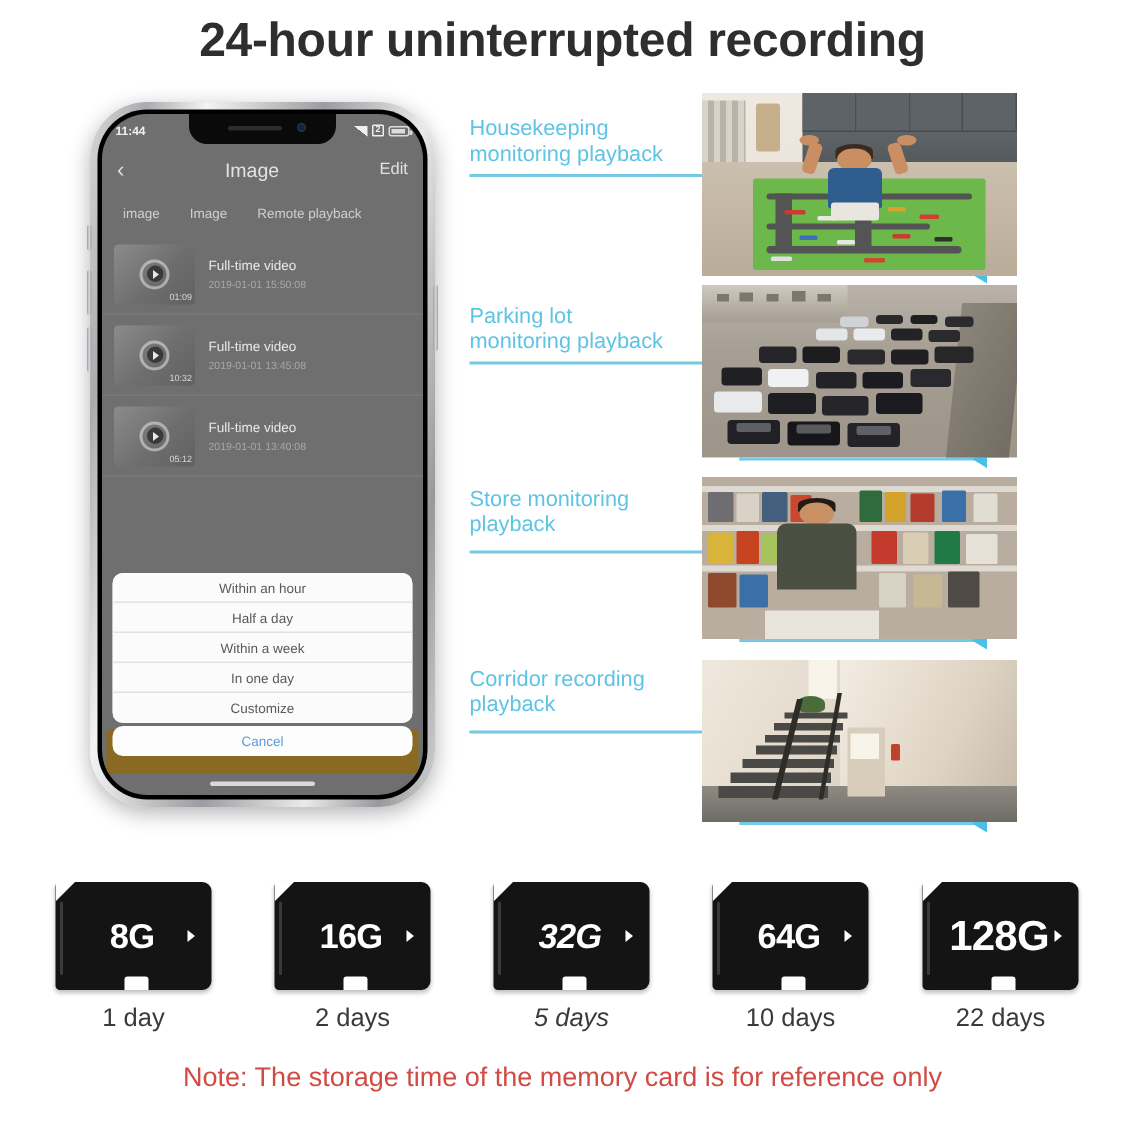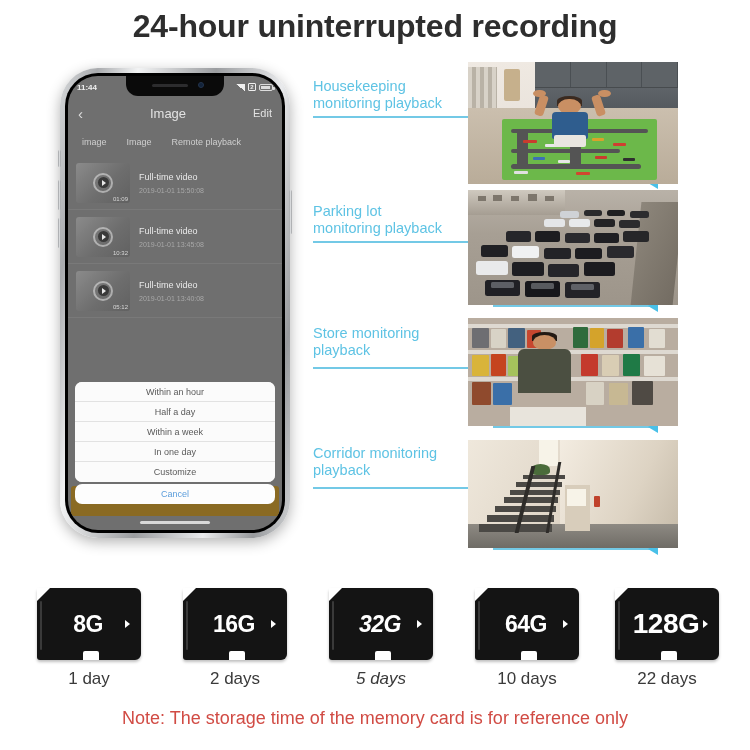--- a/index.html
+++ b/index.html
@@ -441,21 +441,21 @@
   <span class="s3-box" style="left:56%; top:59%; width:9%;  height:22%; background:#d8d2c4;"></span>
   <span class="s3-box" style="left:67%; top:60%; width:9%;  height:21%; background:#c7b893;"></span>
   <span class="s3-box" style="left:78%; top:58%; width:10%; height:23%; background:#4f4a44;"></span>
   <div class="s3-hair"></div>
   <div class="s3-head"></div>
   <div class="s3-body"></div>
   <div class="s3-counter"></div>
 </div>
 
 <div class="callout" style="left:313px; top:445px;">
-  <div class="callout-label">Corridor monitoring
+  <div class="callout-label">Corridor recording
 playback</div>
 </div>
 <div class="cl-h" style="left:313px; top:487px; width:182px;"></div>
 <div class="cl-v" style="left:493px; top:487px; height:63px;"></div>
 <div class="cl-h" style="left:493px; top:548px; width:158px;"></div>
 <div class="cl-arrow" style="left:648px; top:543px;"></div>
 
 <div class="scene" style="left:468px; top:440px; width:210px; height:108px;">
   <div class="s4-bg"></div>
   <div class="s4-rwall"></div>

